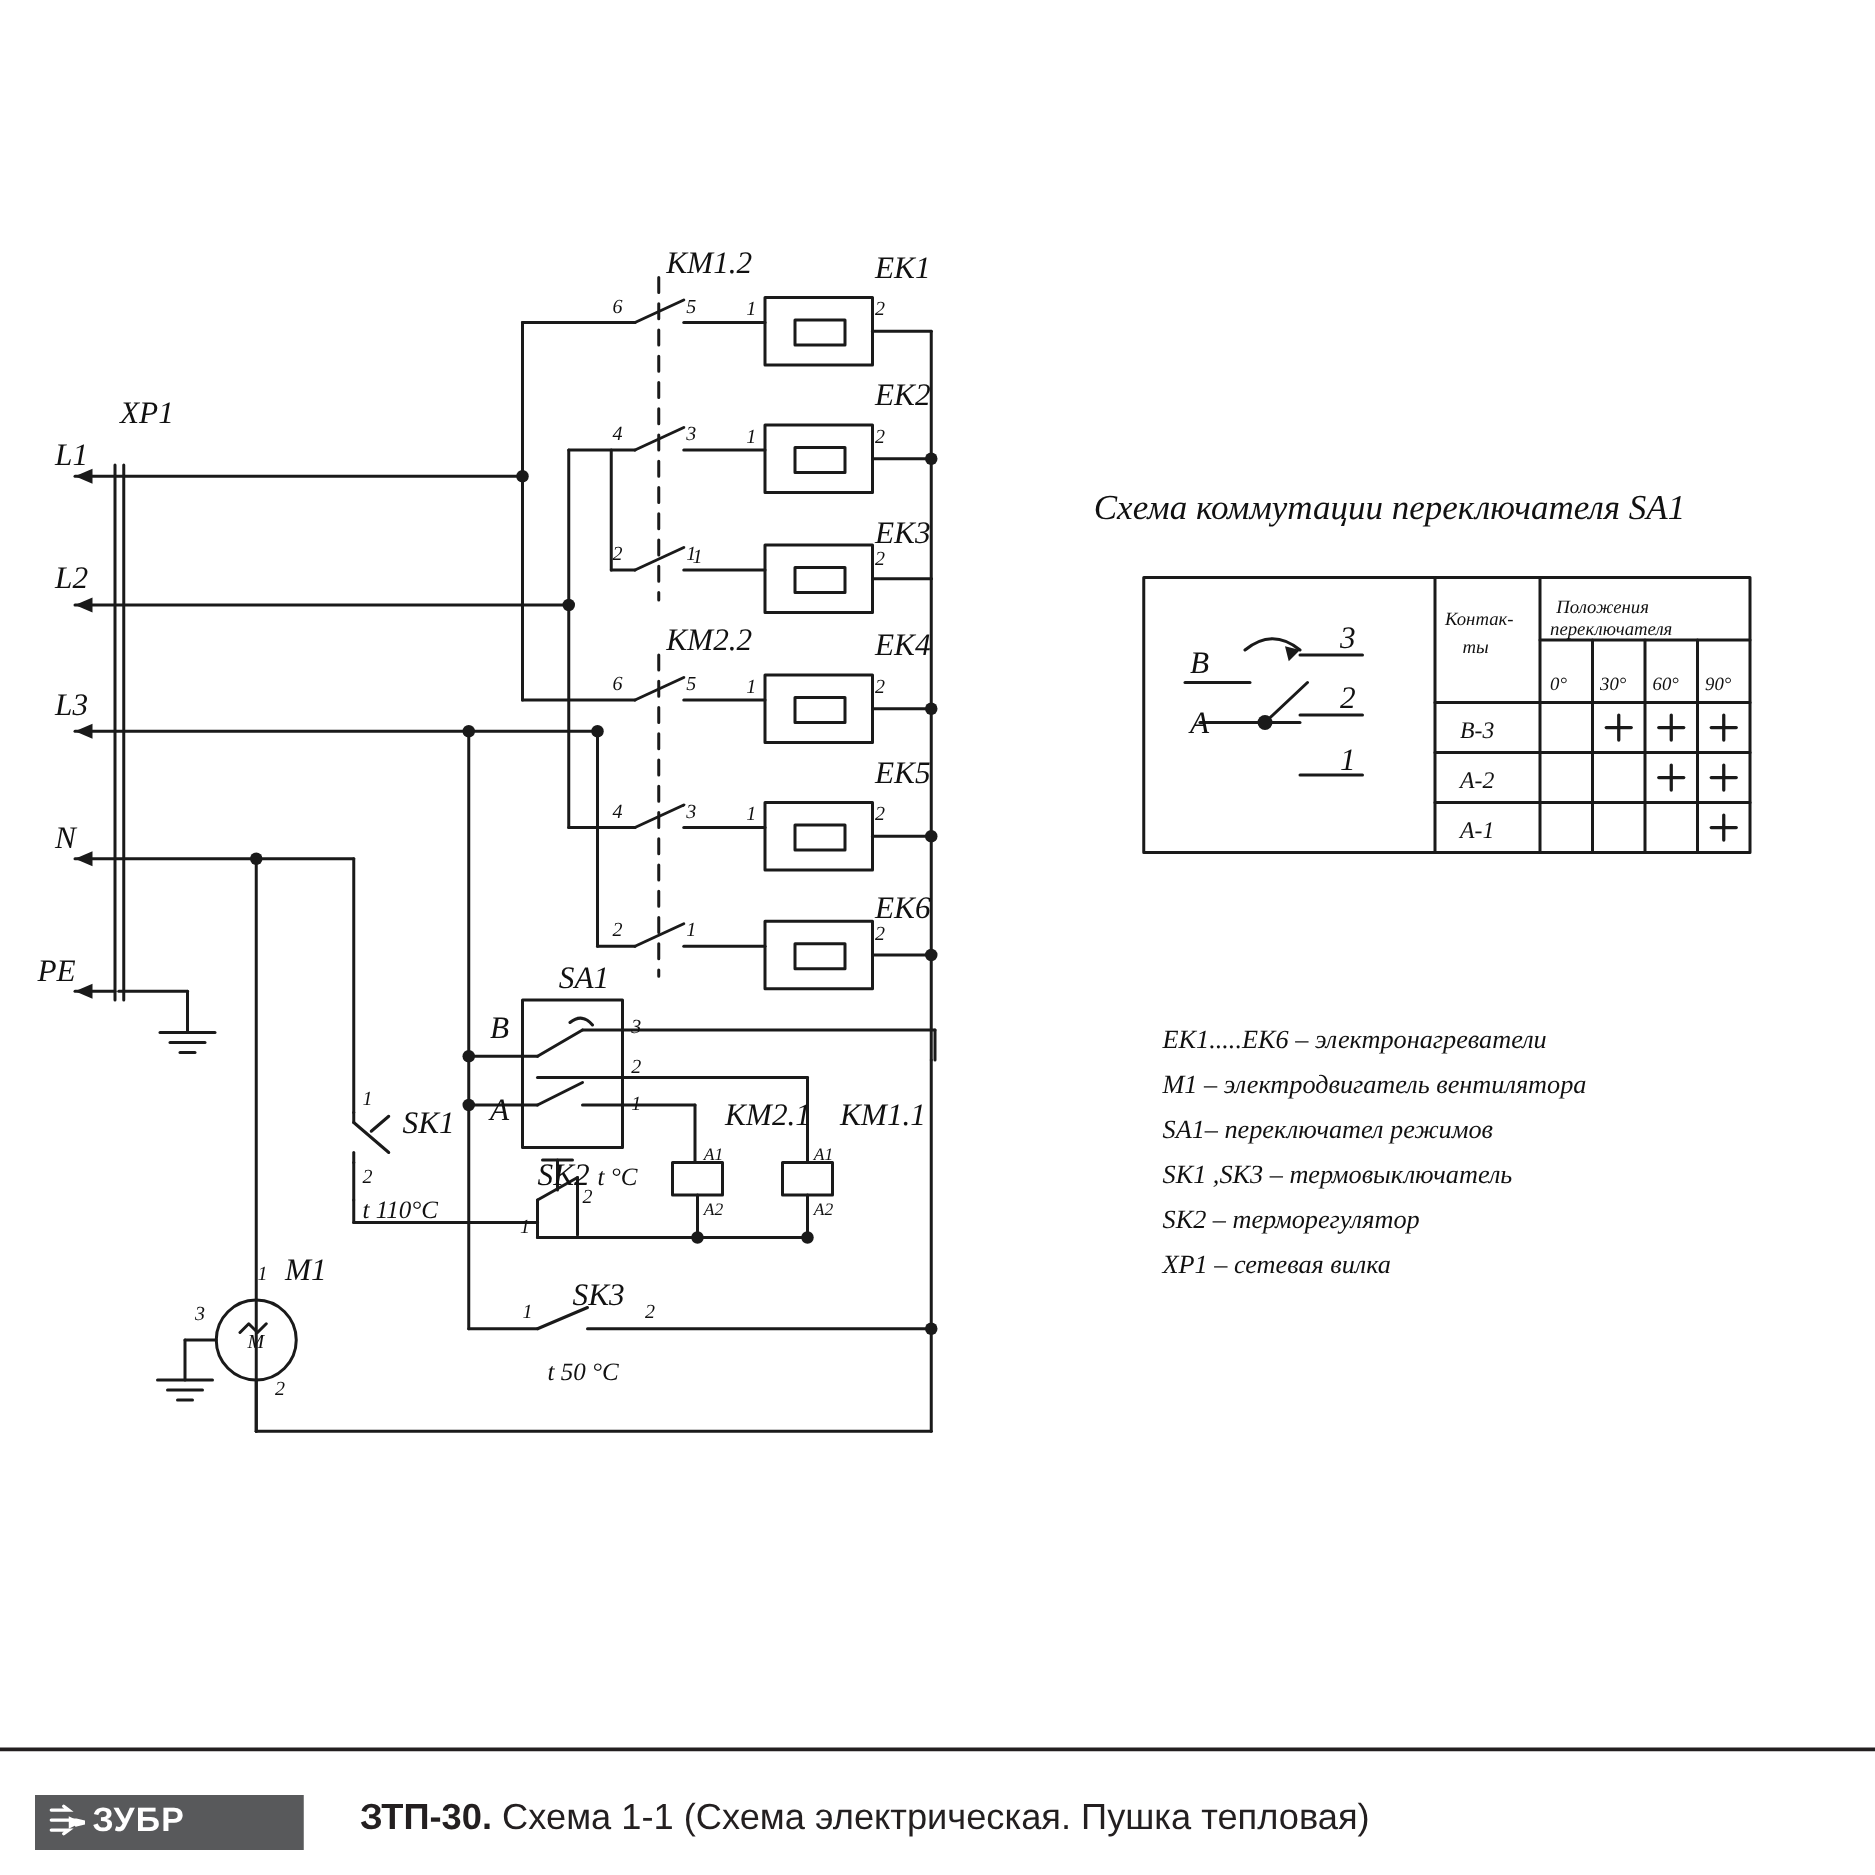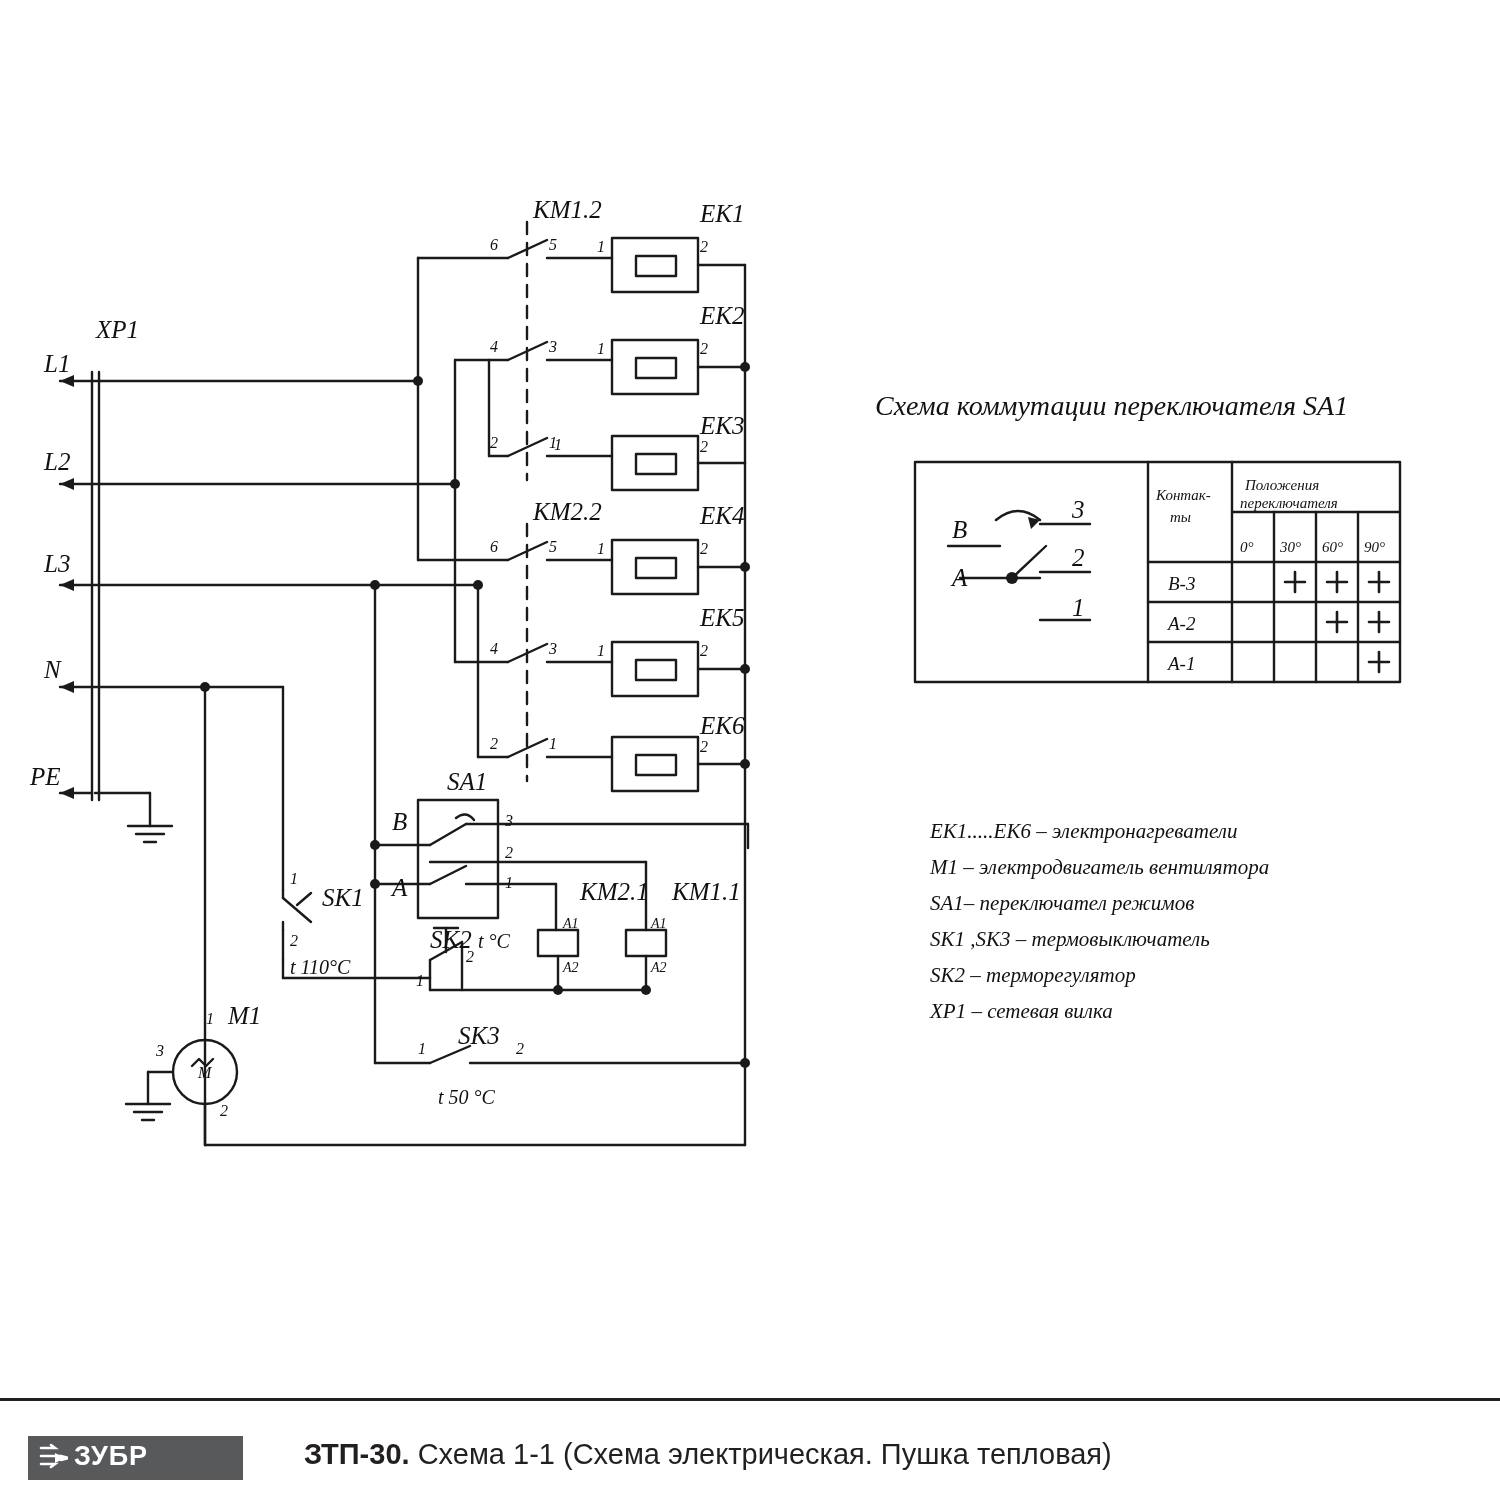--- a/index.html
+++ b/index.html
@@ -14,21 +14,21 @@
   .title{font-family:"Liberation Serif",serif;font-style:italic;font-size:28px;fill:#111;}
   .leg{font-family:"Liberation Serif",serif;font-style:italic;font-size:21px;fill:#111;}
   .tbl{font-family:"Liberation Serif",serif;font-style:italic;font-size:19px;fill:#111;}
   .tblsm{font-family:"Liberation Serif",serif;font-style:italic;font-size:15px;fill:#111;}
   
   #footer{position:absolute;left:0;top:1398px;width:1500px;height:102px;}
   #footline{position:absolute;left:0;top:0;width:1500px;height:3px;background:#231f20;}
   #logo{position:absolute;left:28px;top:38px;width:215px;height:44px;background:#58595b;}
   #logo .mark{position:absolute;left:10px;top:7px;width:30px;height:30px;}
   #logo .word{position:absolute;left:46px;top:5px;color:#fff;font-family:"Liberation Sans",sans-serif;font-weight:bold;font-size:27px;letter-spacing:1px;}
-  #caption{position:absolute;left:288px;top:40px;font-family:"Liberation Sans",sans-serif;font-size:29px;color:#231f20;white-space:nowrap;margin-left:16px;}
+  #caption{position:absolute;left:288px;top:40px;font-family:"Liberation Sans",sans-serif;font-size:29px;color:#231f20;white-space:nowrap;}
   #caption b{font-weight:bold;}
 </style>
 </head>
 <body>
 
 <div id="sheet">
 <svg viewBox="0 0 1500 1500">
   <g fill="none" stroke="#1a1a1a" stroke-width="2.4" stroke-linecap="round" stroke-linejoin="round">
 
     <line x1="92" y1="372" x2="92" y2="800"></line>

